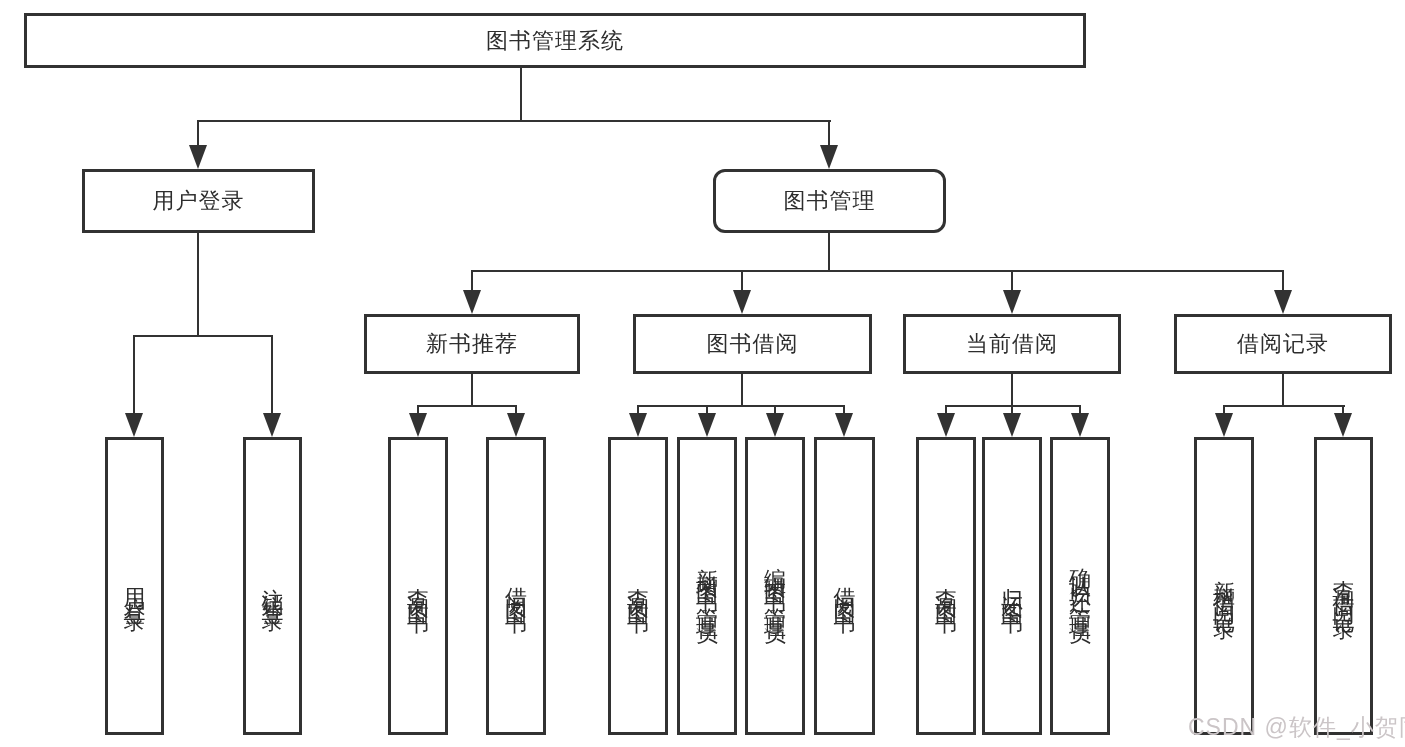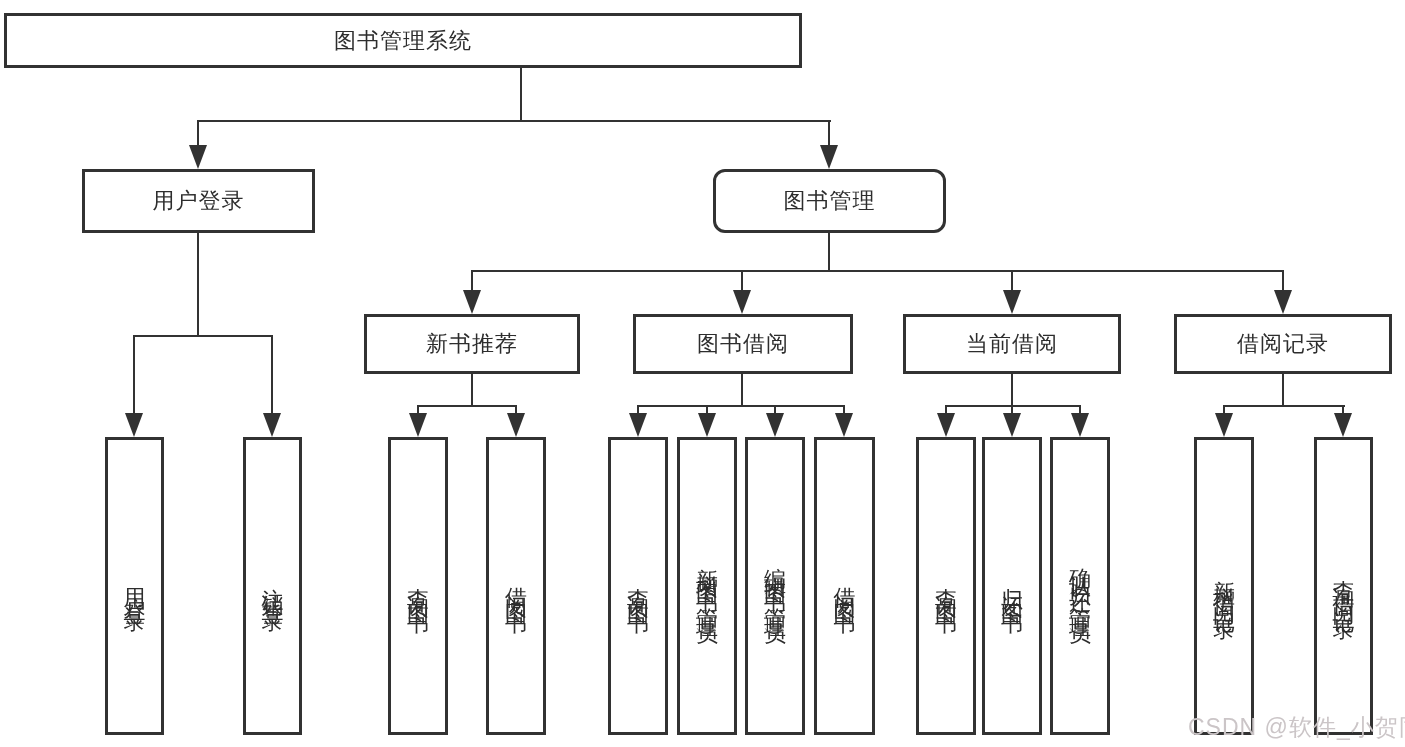--- a/index.html
+++ b/index.html
@@ -61,21 +61,21 @@
     letter-spacing: 1px;
     z-index: 5;
     white-space: nowrap;
   }
 </style>
 </head>
 <body>
 
 <div id="canvas">
 
-  <div class="hbox" style="left:4px; top:13px; width:798px; height:55px;">
+  <div class="hbox" style="left:24px; top:13px; width:1062px; height:55px;">
     <span>图书管理系统</span>
   </div>
 
   <div class="vline" style="left:520px; top:68px;  height:53px;"></div>
   <div class="hline" style="left:197px; top:120px; width:634px;"></div>
   <div class="vline" style="left:197px; top:120px; height:27px;"></div>
   <div class="vline" style="left:828px; top:120px; height:27px;"></div>
   <div class="arrow" style="left:189px; top:145px;"></div>
   <div class="arrow" style="left:820px; top:145px;"></div>
 
@@ -100,21 +100,21 @@
   <div class="vline" style="left:1011px; top:270px; height:22px;"></div>
   <div class="vline" style="left:1282px; top:270px; height:22px;"></div>
   <div class="arrow" style="left:463px;  top:290px;"></div>
   <div class="arrow" style="left:733px;  top:290px;"></div>
   <div class="arrow" style="left:1003px; top:290px;"></div>
   <div class="arrow" style="left:1274px; top:290px;"></div>
 
   <div class="hbox" style="left:364px; top:314px; width:216px; height:60px;">
     <span>新书推荐</span>
   </div>
-  <div class="hbox" style="left:633px; top:314px; width:220px; height:60px;">
+  <div class="hbox" style="left:633px; top:314px; width:239px; height:60px;">
     <span>图书借阅</span>
   </div>
   <div class="hbox" style="left:903px; top:314px; width:218px; height:60px;">
     <span>当前借阅</span>
   </div>
   <div class="hbox" style="left:1174px; top:314px; width:218px; height:60px;">
     <span>借阅记录</span>
   </div>
 
   <div class="vline" style="left:471px; top:374px; height:32px;"></div>

